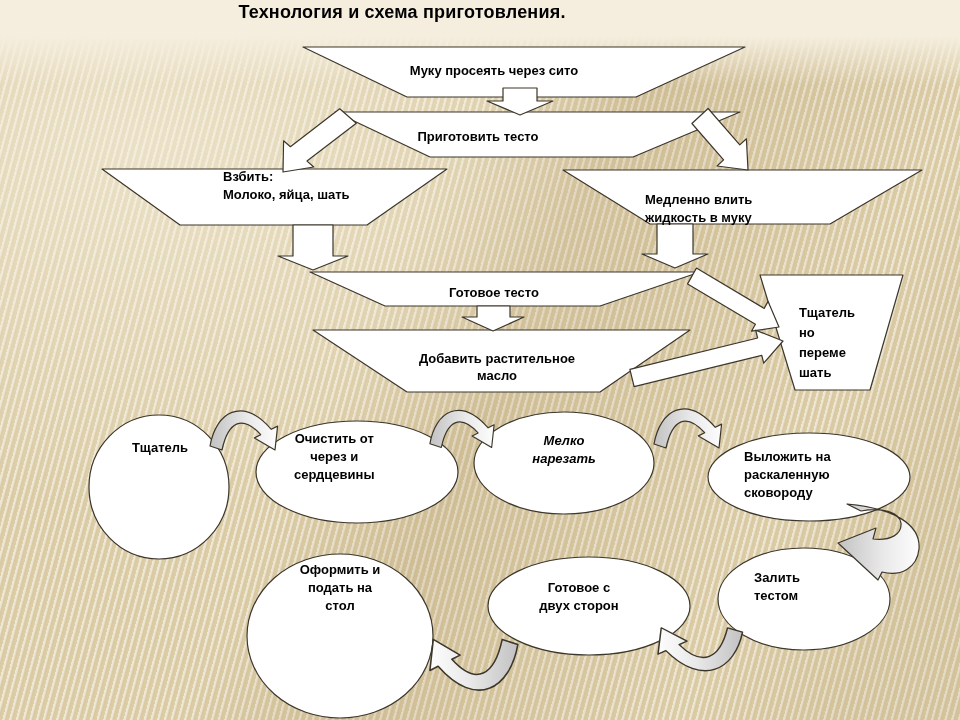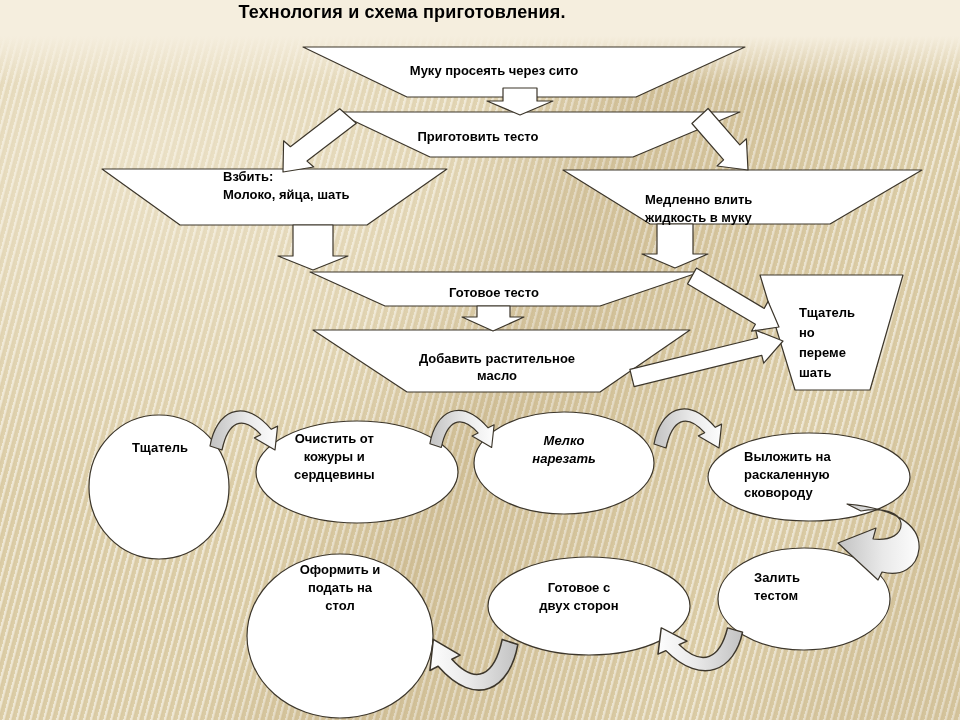--- a/index.html
+++ b/index.html
@@ -112,21 +112,21 @@
     <div>переме</div>
     <div>шать</div>
   </div>
 
   <div class="txt center" style="left:100px; top:439px; width:120px;">
     <div>Тщатель</div>
   </div>
 
   <div class="txt" style="left:294px; top:430px;text-align:center;">
     <div>Очистить от</div>
-    <div>кожуры и</div>
+    <div>через и</div>
     <div>сердцевины</div>
   </div>
 
   <div class="txt center" style="left:504px; top:432px; width:120px;font-style:italic;">
     <div>Мелко</div>
     <div>нарезать</div>
   </div>
 
   <div class="txt" style="left:744px; top:448px;">
     <div>Выложить на</div>

